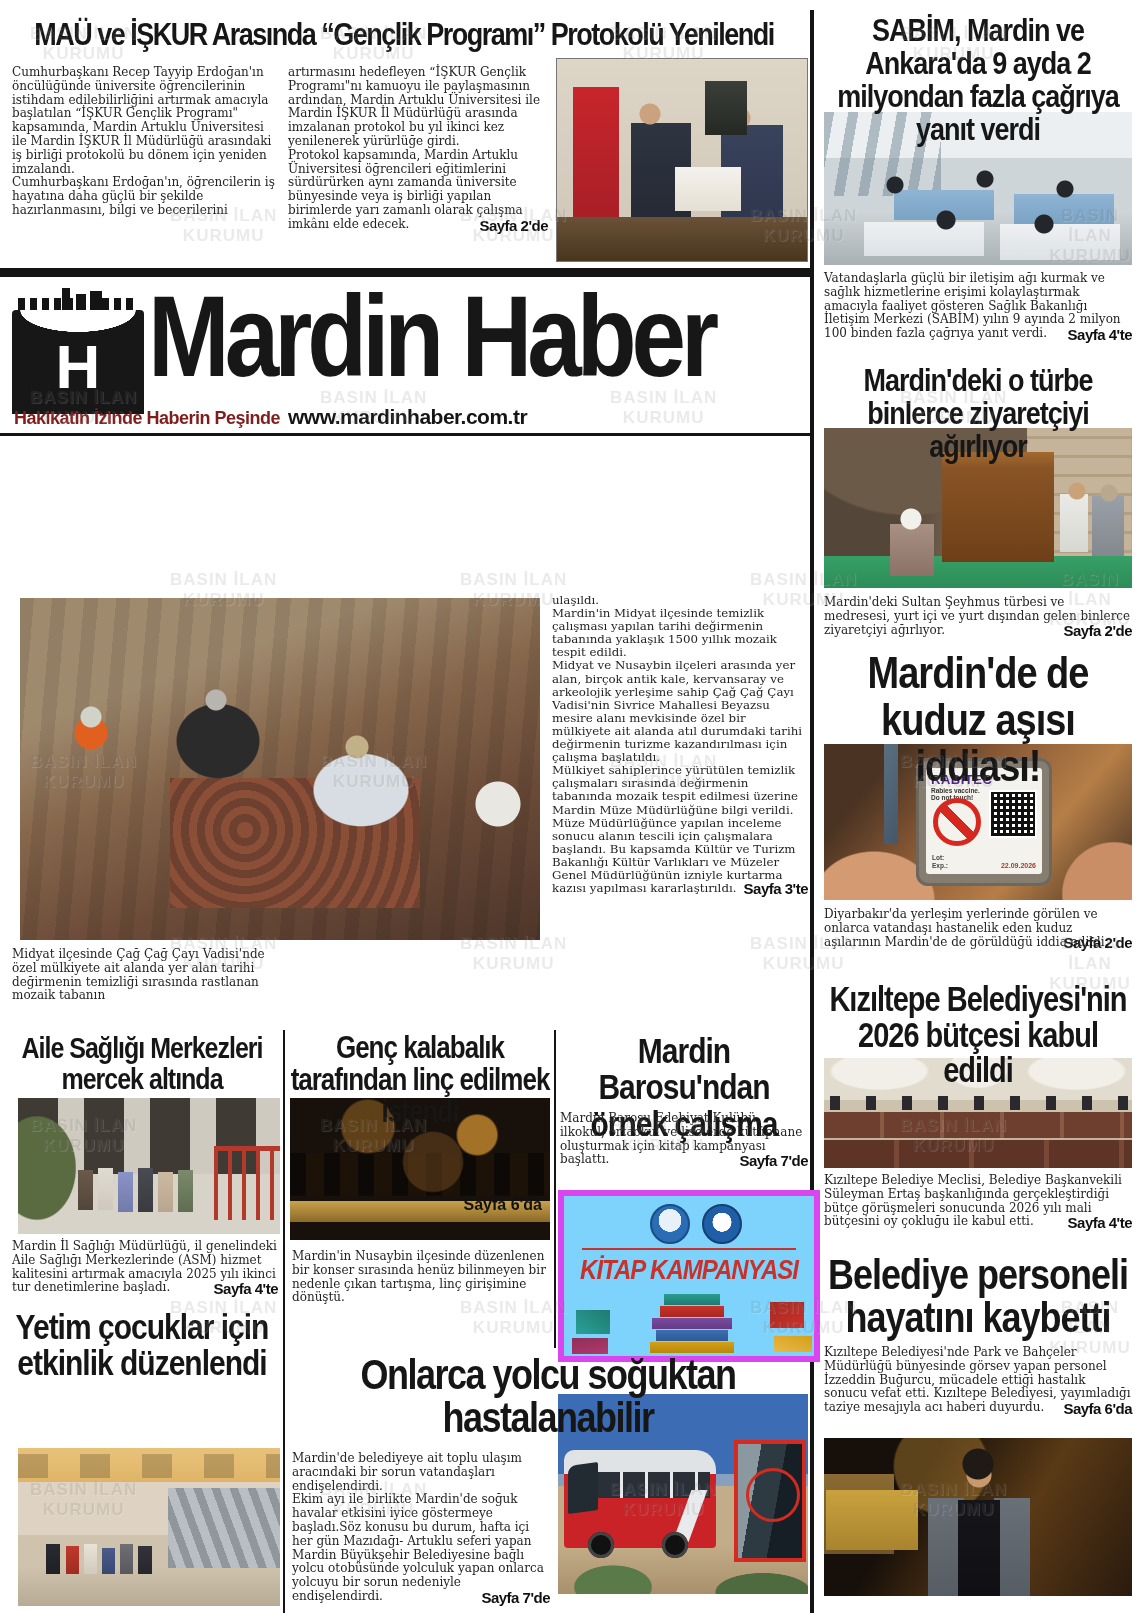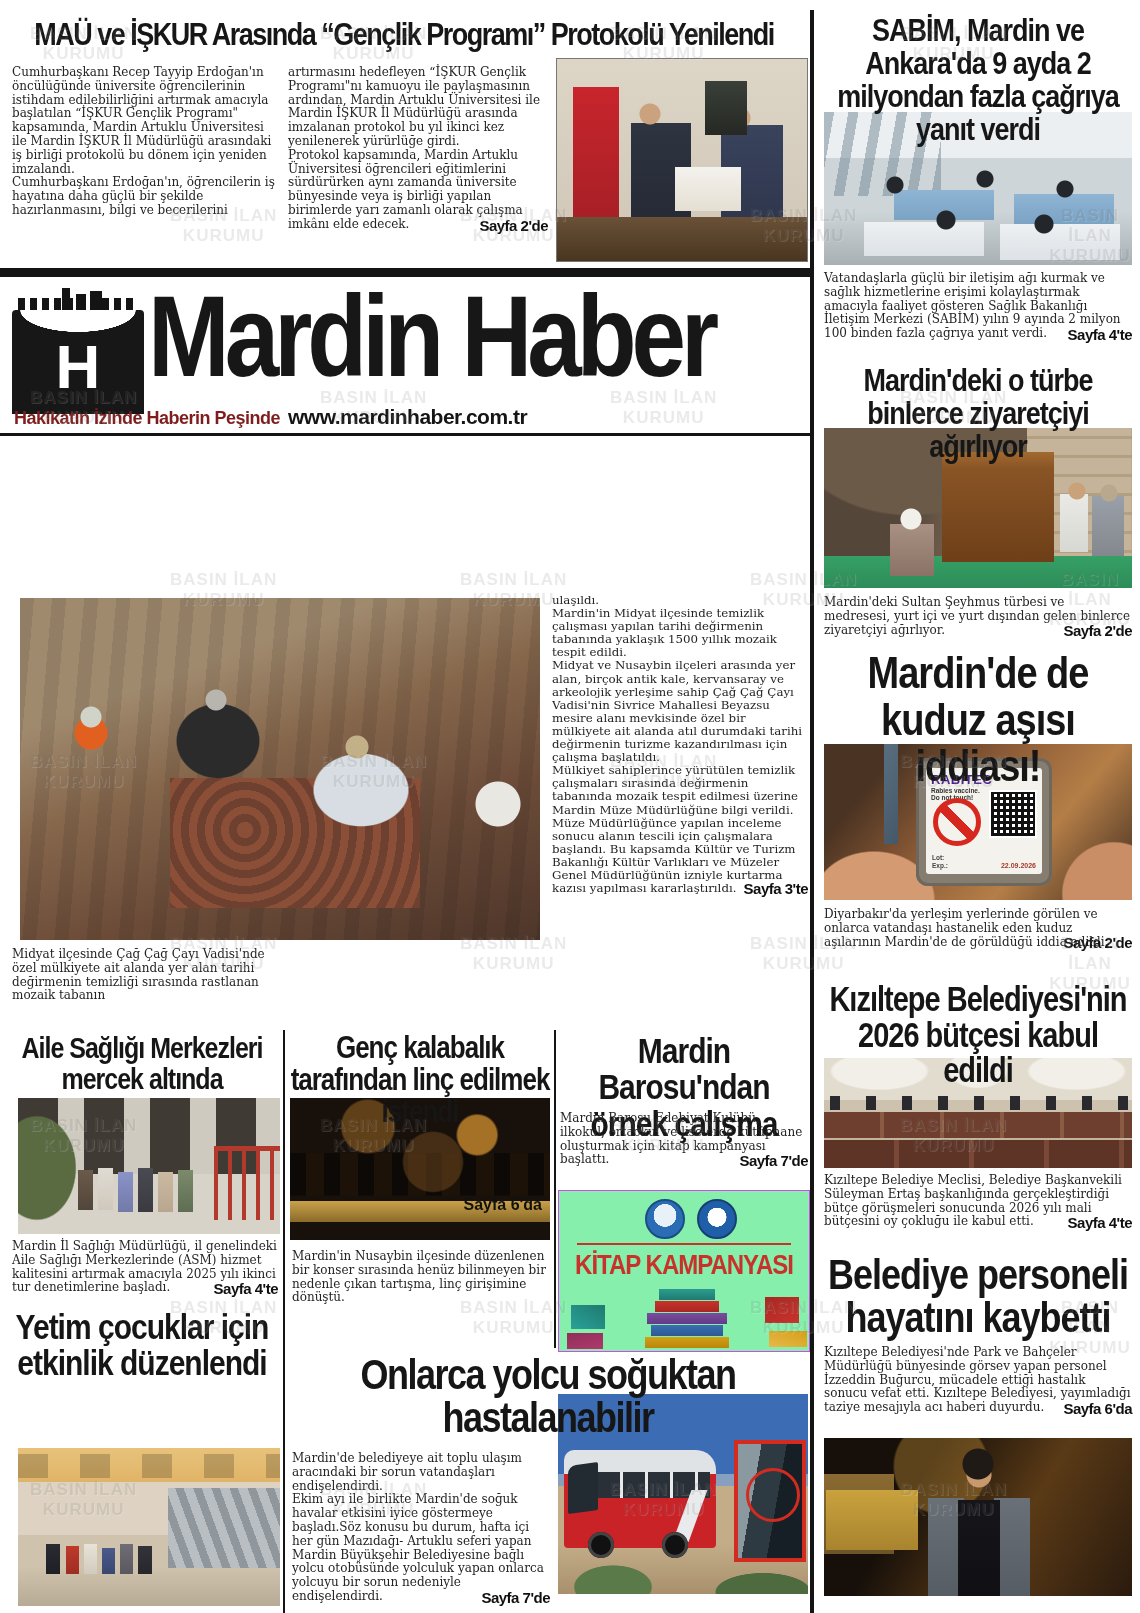--- a/index.html
+++ b/index.html
@@ -126,21 +126,21 @@
     #d8d3c9;}
   #ph-linc{background:
     radial-gradient(circle at 72% 26%,#c7892ecc 0 9%,transparent 10%),
     radial-gradient(circle at 30% 20%,#a06a2488 0 12%,transparent 13%),
     radial-gradient(circle at 55% 45%,#8a5a2466 0 18%,transparent 19%),
     repeating-linear-gradient(90deg,#0d0906 0 16px,#1c1208 16px 34px) 0 55%/100% 30% no-repeat,
     linear-gradient(#c9a14b,#8a6a28) 0 85%/100% 15% no-repeat,
     #17100b;}
   .linc-ref{position:absolute;right:8px;bottom:26px;font-family:"Liberation Sans",sans-serif;
             font-weight:800;font-size:16px;color:#111;}
-  #ph-poster{background:#86efac;border:1px solid #d946ef;}
+  #ph-poster{background:#7dd3fc;border:6px solid #d946ef;font-style:italic;}
   .pst-circle{position:absolute;top:8px;width:36px;height:36px;border-radius:50%;}
   .pst-c1{left:86px;background:radial-gradient(circle at 50% 40%,#e8f0f8 0 40%,#2a6db5 41%);border:2px solid #1a4d85;}
   .pst-c2{left:138px;background:radial-gradient(circle at 50% 45%,#fff 0 35%,#1f5fa8 36%);border:2px solid #163f74;}
   .pst-line{position:absolute;left:18px;right:18px;top:52px;height:2px;background:#c9322b;}
   .pst-title{position:absolute;left:0;right:0;top:60px;text-align:center;font-family:"Liberation Sans",sans-serif;
              font-weight:900;font-size:24px;letter-spacing:-1px;color:#c9322b;transform:scaleY(1.15);}
   .pst-books{position:absolute;left:0;right:0;bottom:0;height:64px;background:
     linear-gradient(#d4a017,#b8860b) 86px 50px/84px 11px no-repeat,
     linear-gradient(#3a6fb0,#2c5a94) 92px 38px/72px 11px no-repeat,
     linear-gradient(#7a4ca0,#633c85) 88px 26px/80px 11px no-repeat,

